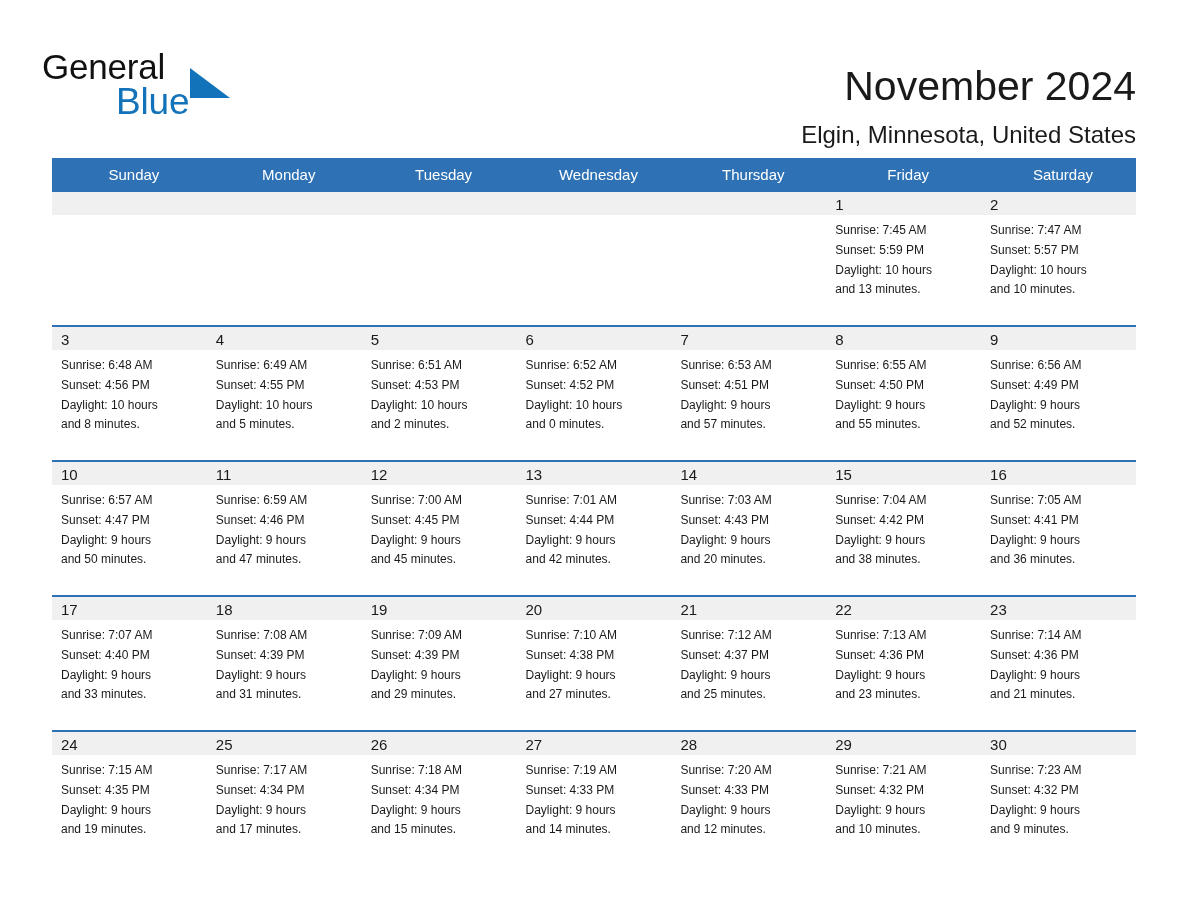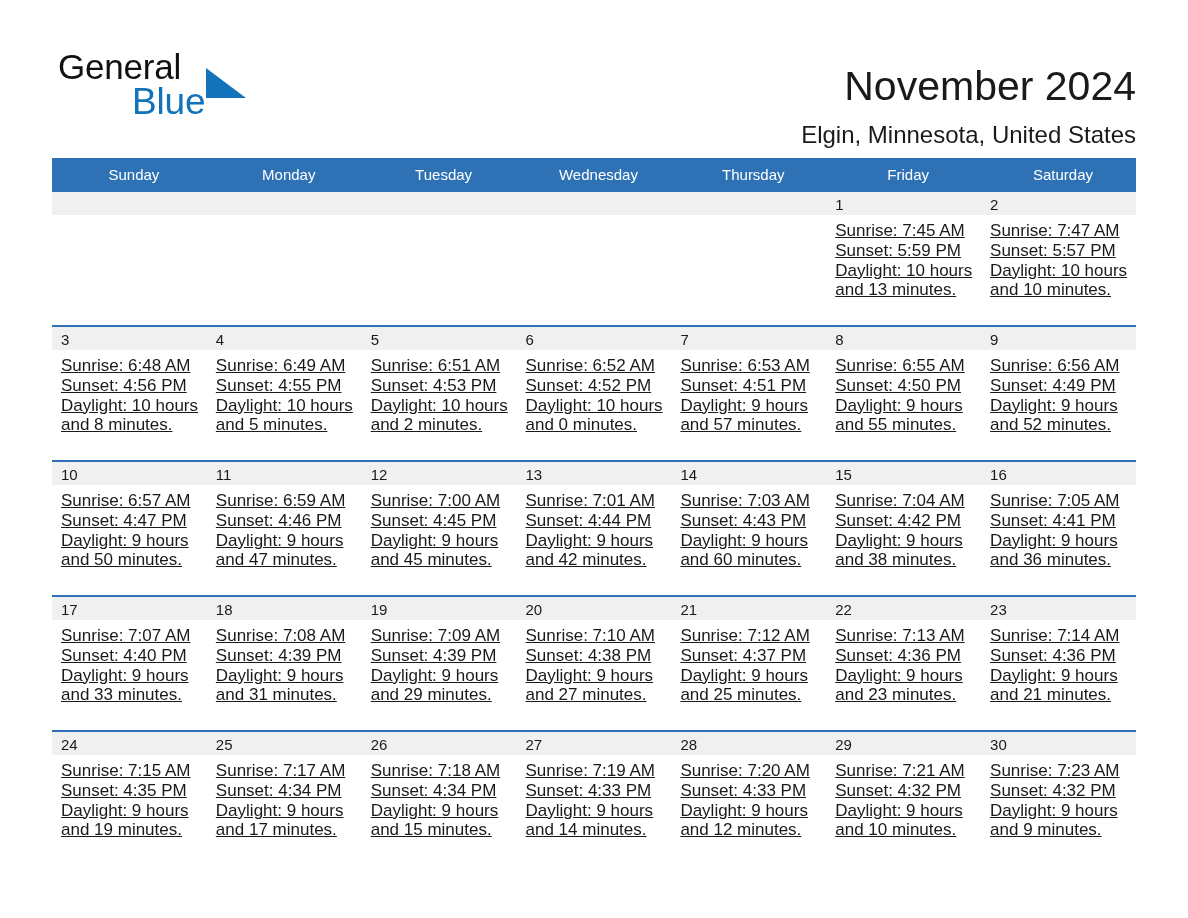--- a/index.html
+++ b/index.html
@@ -25,21 +25,21 @@
   
   .header {
     position: relative;
     height: 112px;
     padding: 0 52px;
     box-sizing: border-box;
   }
 
   .logo {
     position: absolute;
-    left: 58px;
+    left: 42px;
     top: 48px;
     width: 300px;
     height: 80px;
     user-select: none;
   }
   .logo-line1 {
     position: relative;
     display: block;
     font-size: 35px;
     line-height: 38px;
@@ -133,24 +133,23 @@
     box-sizing: border-box;
     font-size: 15px;
     line-height: 21px;
     color: #1a1a1a;
   }
   .daycell.empty .datenum-band {
     background: #f0f0f0;
   }
   .daycell .info {
     padding: 6px 9px 0 9px;
-    font-size: 17px;
+    font-size: 12px;
     line-height: 19.8px;
     color: #1a1a1a;
-    text-decoration: underline;
   }
   .daycell .info div {
     white-space: nowrap;
   }
 </style>
 </head>
 <body>
 
 <div class="page">
 
@@ -355,21 +354,21 @@
               </div>
             </div>
           </td>
           <td>
             <div class="daycell">
               <div class="datenum-band">14</div>
               <div class="info">
                 <div>Sunrise: 7:03 AM</div>
                 <div>Sunset: 4:43 PM</div>
                 <div>Daylight: 9 hours</div>
-                <div>and 60 minutes.</div>
+                <div>and 20 minutes.</div>
               </div>
             </div>
           </td>
           <td>
             <div class="daycell">
               <div class="datenum-band">15</div>
               <div class="info">
                 <div>Sunrise: 7:04 AM</div>
                 <div>Sunset: 4:42 PM</div>
                 <div>Daylight: 9 hours</div>

